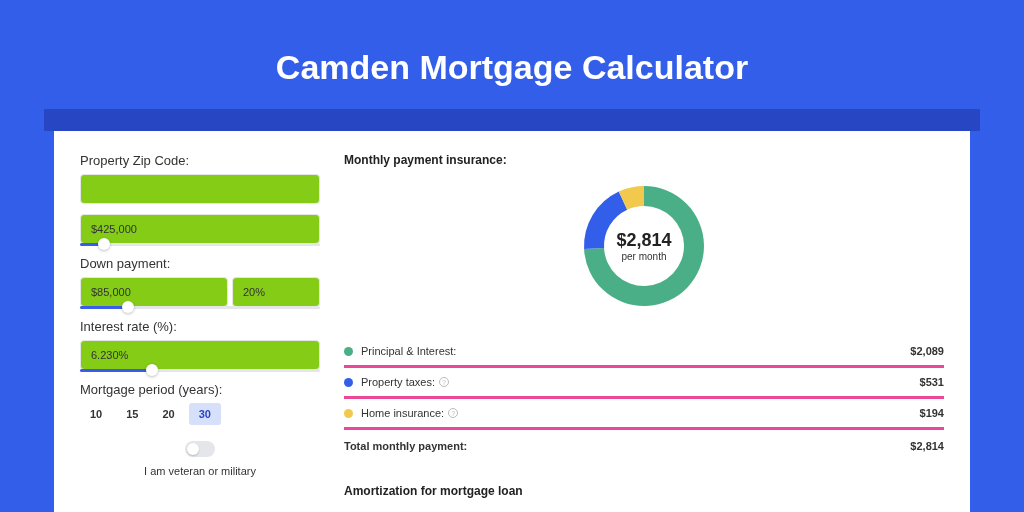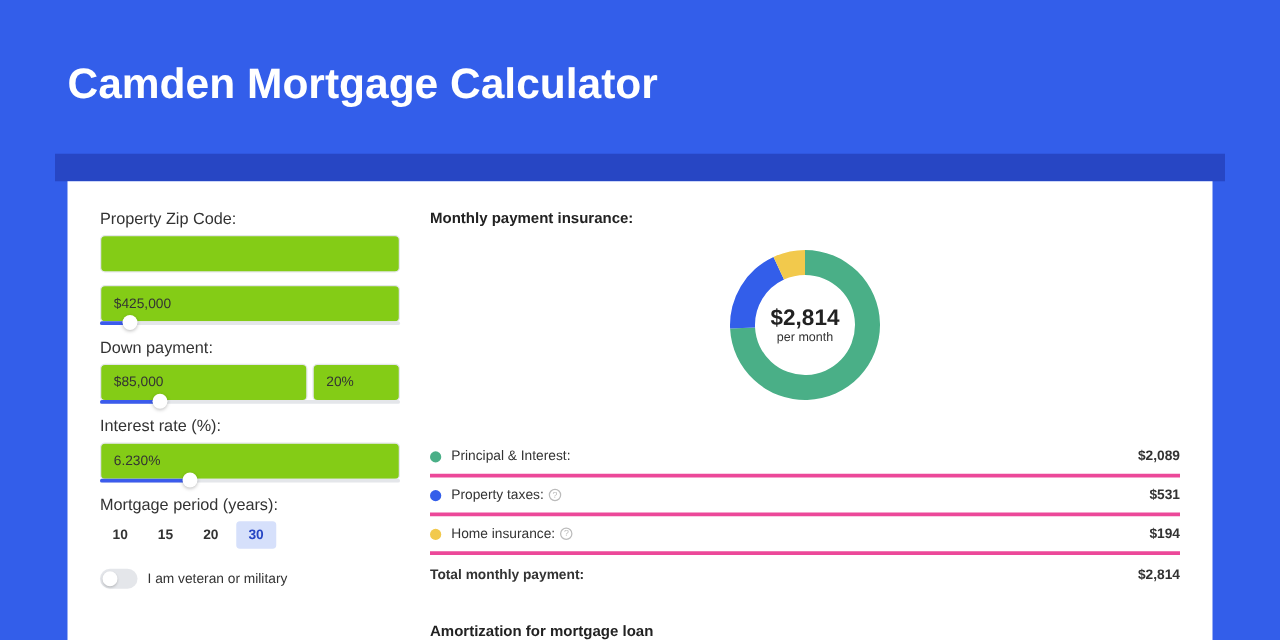--- a/index.html
+++ b/index.html
@@ -10,22 +10,22 @@
   height: 512px;
   overflow: hidden;
 }
 .wrap {
   padding: 48px 54px 0;
 }
 .title {
   color: #fff;
   font-size: 34px;
   font-weight: 700;
-  text-align: left;
-  margin-bottom: 36px;
+  text-align: center;
+  margin-bottom: 22px;
 }
 .bar {
   background: #2746c4;
   height: 22px;
   margin: 0 -10px;
 }
 .card {
   background: #fff;
   min-height: 420px;
   display: flex;
@@ -50,21 +50,21 @@
   border-radius: 4px;
   padding: 8px 10px;
   font-size: 11px;
   color: #333;
   background: #84cc16;
   height: 30px;
 }
 .field { margin-bottom: 10px; }
 .row { display: flex; gap: 4px; }
 .row .input:first-child { flex: 1; }
-.row .input:last-child { width: 70px; }
+.row .input:last-child { width: 88px; }
 .slider {
   position: relative;
   height: 3px;
   background: #e4e6ea;
   margin-top: -1px;
   border-radius: 2px;
 }
 .slider-fill {
   position: absolute;
   height: 100%;
@@ -84,21 +84,21 @@
 .periods { display: flex; gap: 4px; }
 .period {
   padding: 5px 10px;
   font-size: 11px;
   color: #333;
   border-radius: 3px;
   cursor: pointer;
   font-weight: 600;
 }
 .period.active { background: #d6e0fb; color: #2746c4; }
-.toggle-row { display: flex; align-items: center; gap: 8px; margin-top: 16px; }
+.toggle-row { display: flex; align-items: center; gap: 8px; margin-top: 16px; flex-direction: column; }
 .toggle {
   width: 30px;
   height: 16px;
   background: #e4e6ea;
   border-radius: 10px;
   position: relative;
 }
 .toggle::after {
   content: '';
   position: absolute;

